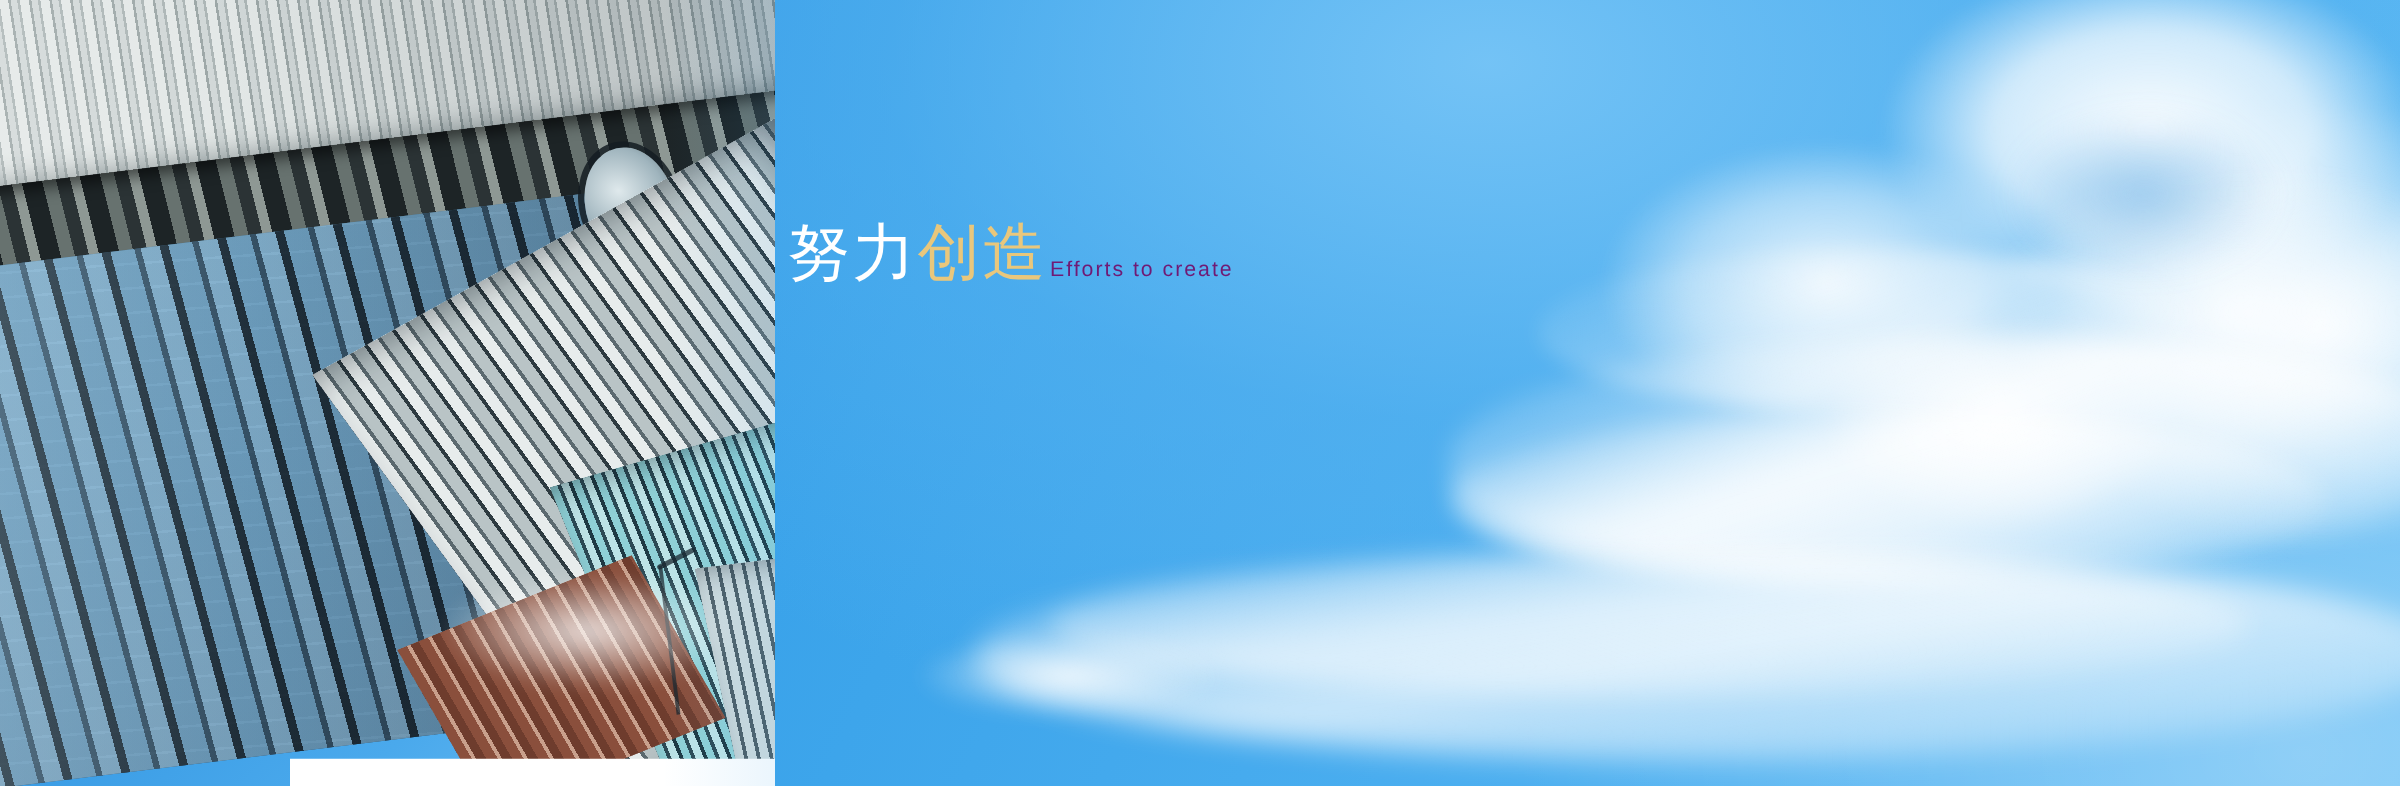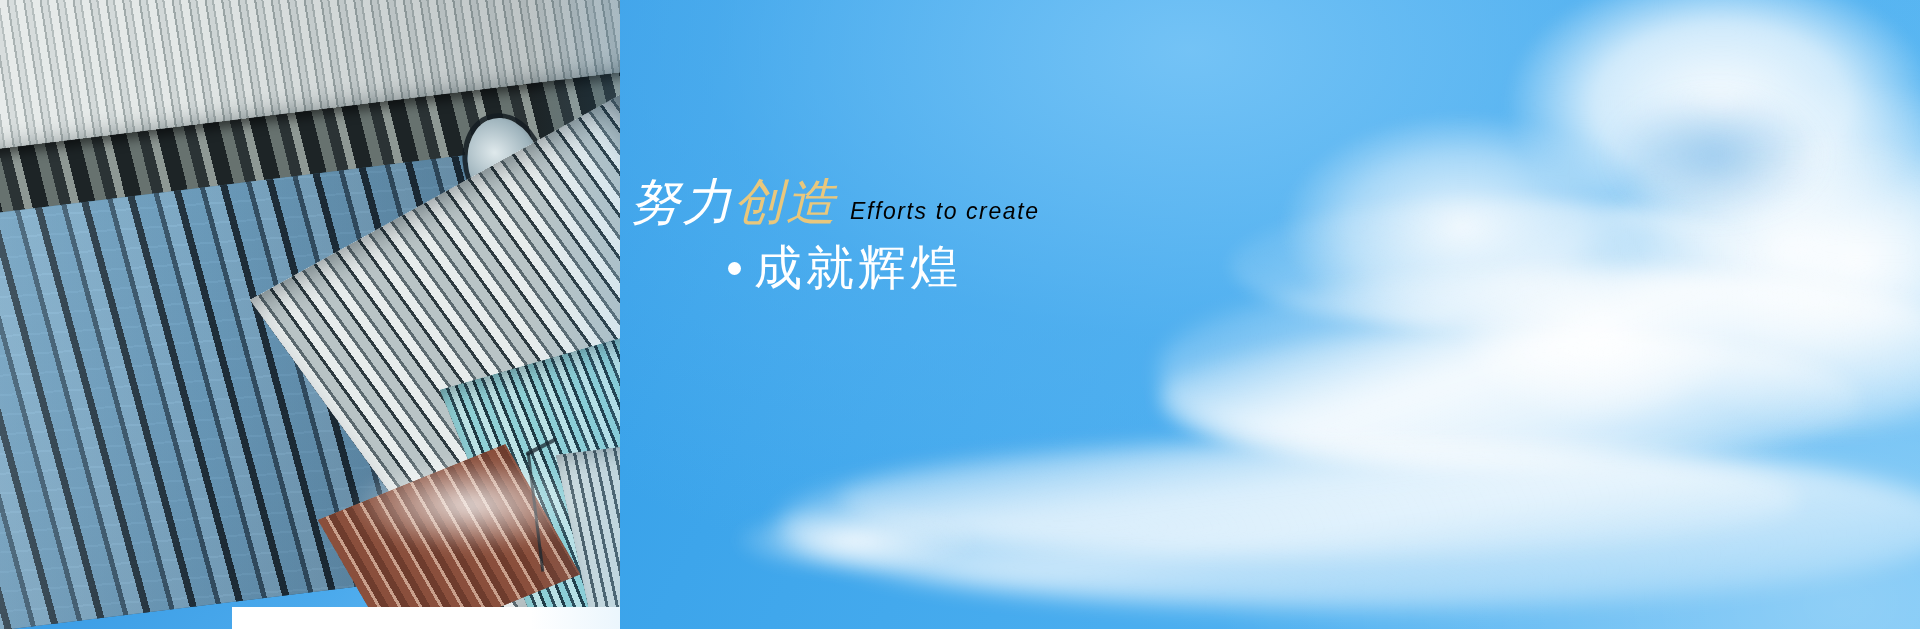--- a/index.html
+++ b/index.html
@@ -339,39 +339,38 @@
   
   .copy {
     position: absolute;
     left: 630px;
     top: 176px;
     width: 700px;
   }
   .line-1 {
     display: flex;
     align-items: flex-end;
-    gap: 12px;
-    font-style: italic;
+    gap: 2px;
   }
   .cn-main {
     font-size: 50px;
     line-height: 1.06;
     font-weight: 500;
     letter-spacing: 2px;
     white-space: nowrap;
   }
   .cn-white { color: #ffffff; }
   .cn-gold  { color: #e9c77c; }
 
   .en-block {
     padding-bottom: 2px;
   }
   .en-line {
-    color: #000000;
-    font-size: 23px;
+    color: #701a75;
+    font-size: 17px;
     line-height: 1.30;
     letter-spacing: 1.6px;
     font-weight: 400;
     white-space: nowrap;
   }
 
   .line-2 {
     margin-top: 14px;
     padding-left: 98px;
     display: flex;
@@ -440,20 +439,16 @@
   <div class="copy">
 
     <div class="line-1">
       <div class="cn-main"><span class="cn-white">努力</span><span class="cn-gold">创造</span></div>
 
       <div class="en-block">
         <div class="en-line">Efforts to create</div>
       </div>
     </div>
 
-    <div class="line-2">
-      <div class="bullet"></div>
-      <div class="cn-sub">成就辉煌</div>
-    </div>
 
   </div>
 
 </div>
 
 </body></html>

